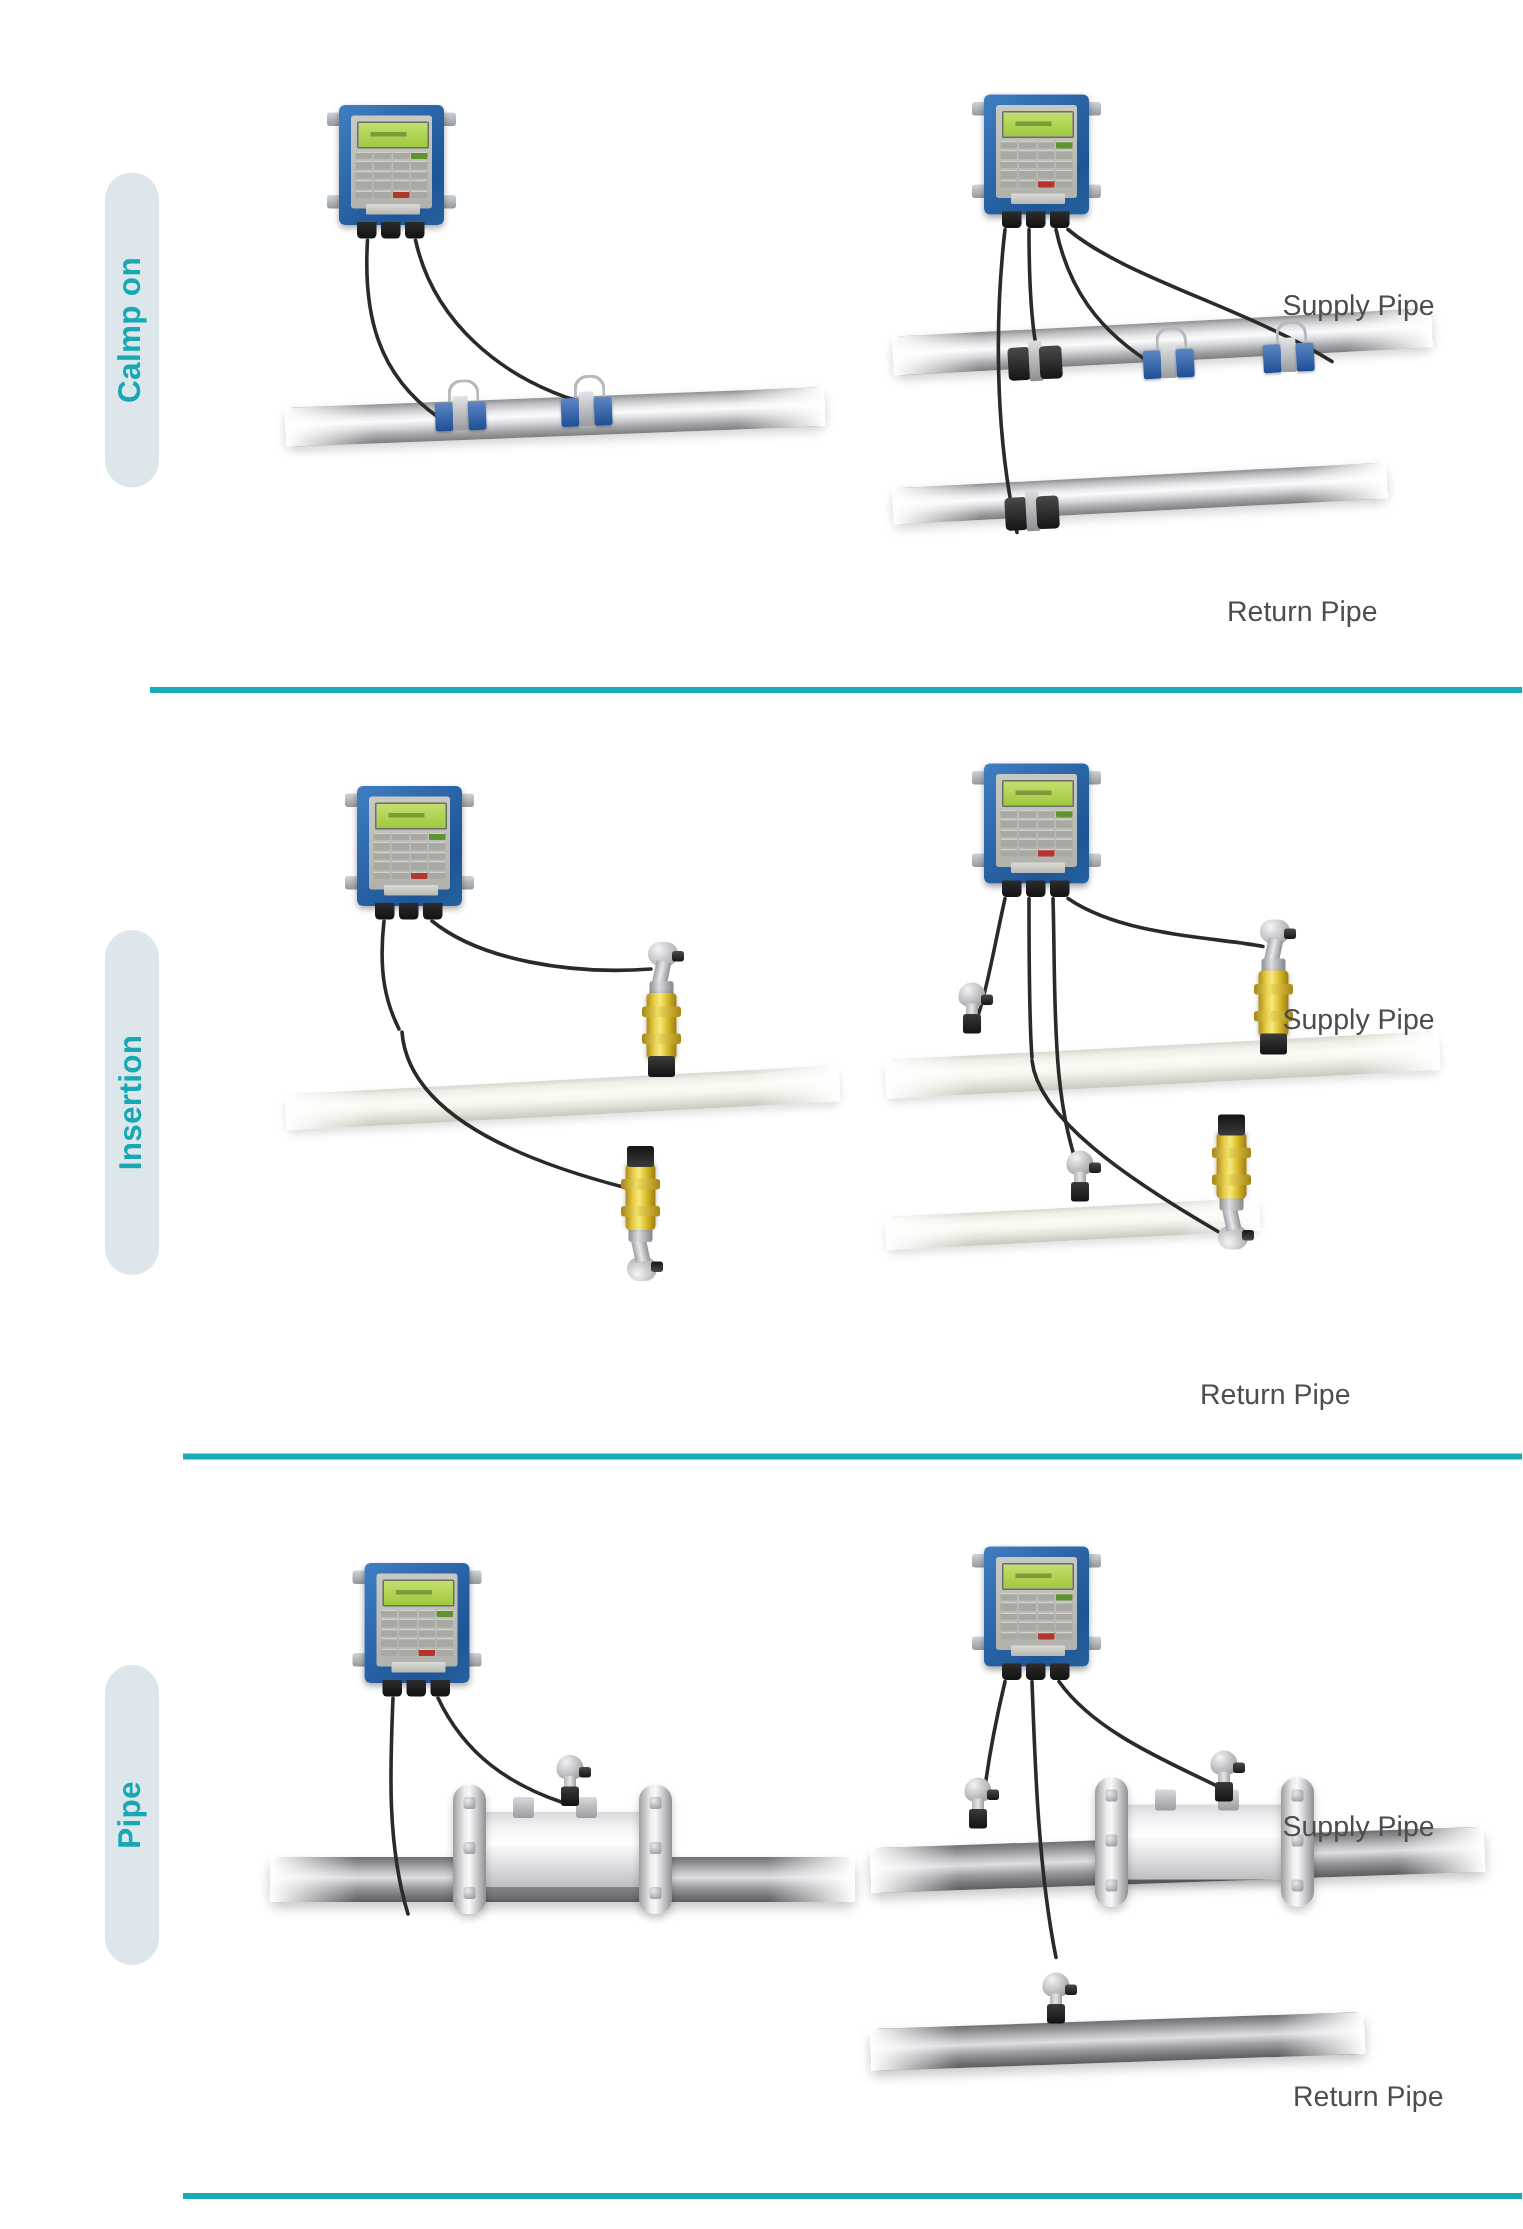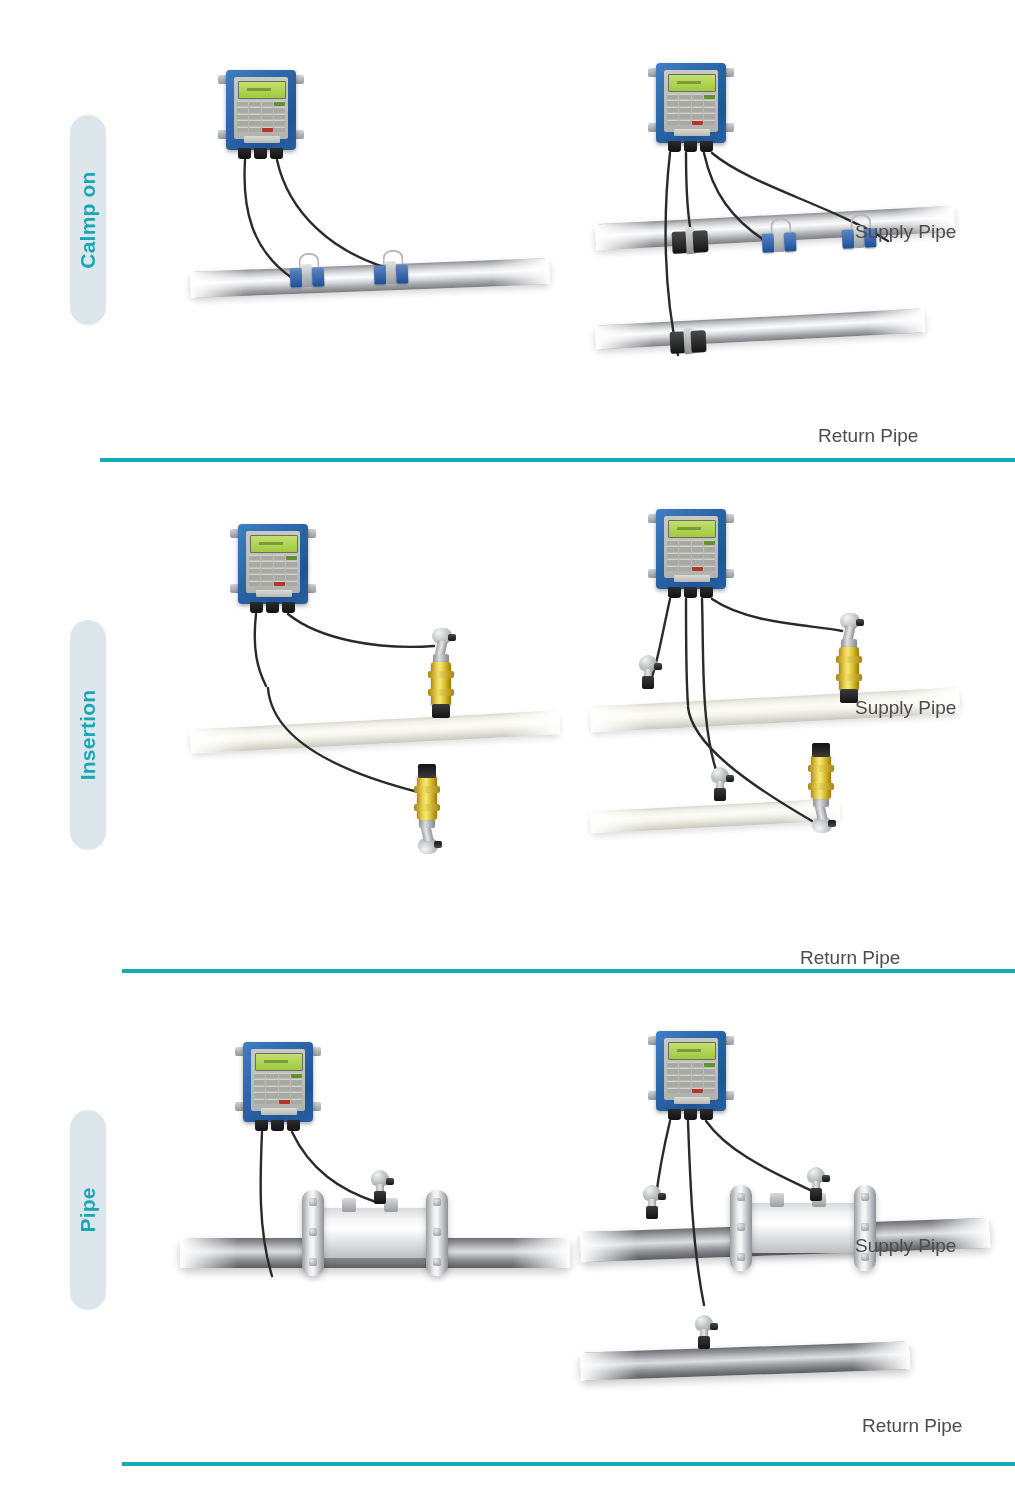--- a/index.html
+++ b/index.html
@@ -47,21 +47,20 @@
     right: 0;
   }
 
   
   .pipe-caption {
     position: absolute;
     color: #4d4d4d;
     font-size: 19px;
     font-family: "Liberation Sans", sans-serif;
     white-space: nowrap;
-    margin-top: 27px;
   }
 
   
   .scene {
     position: absolute;
   }
 
   
   .xmtr {
     position: absolute;

